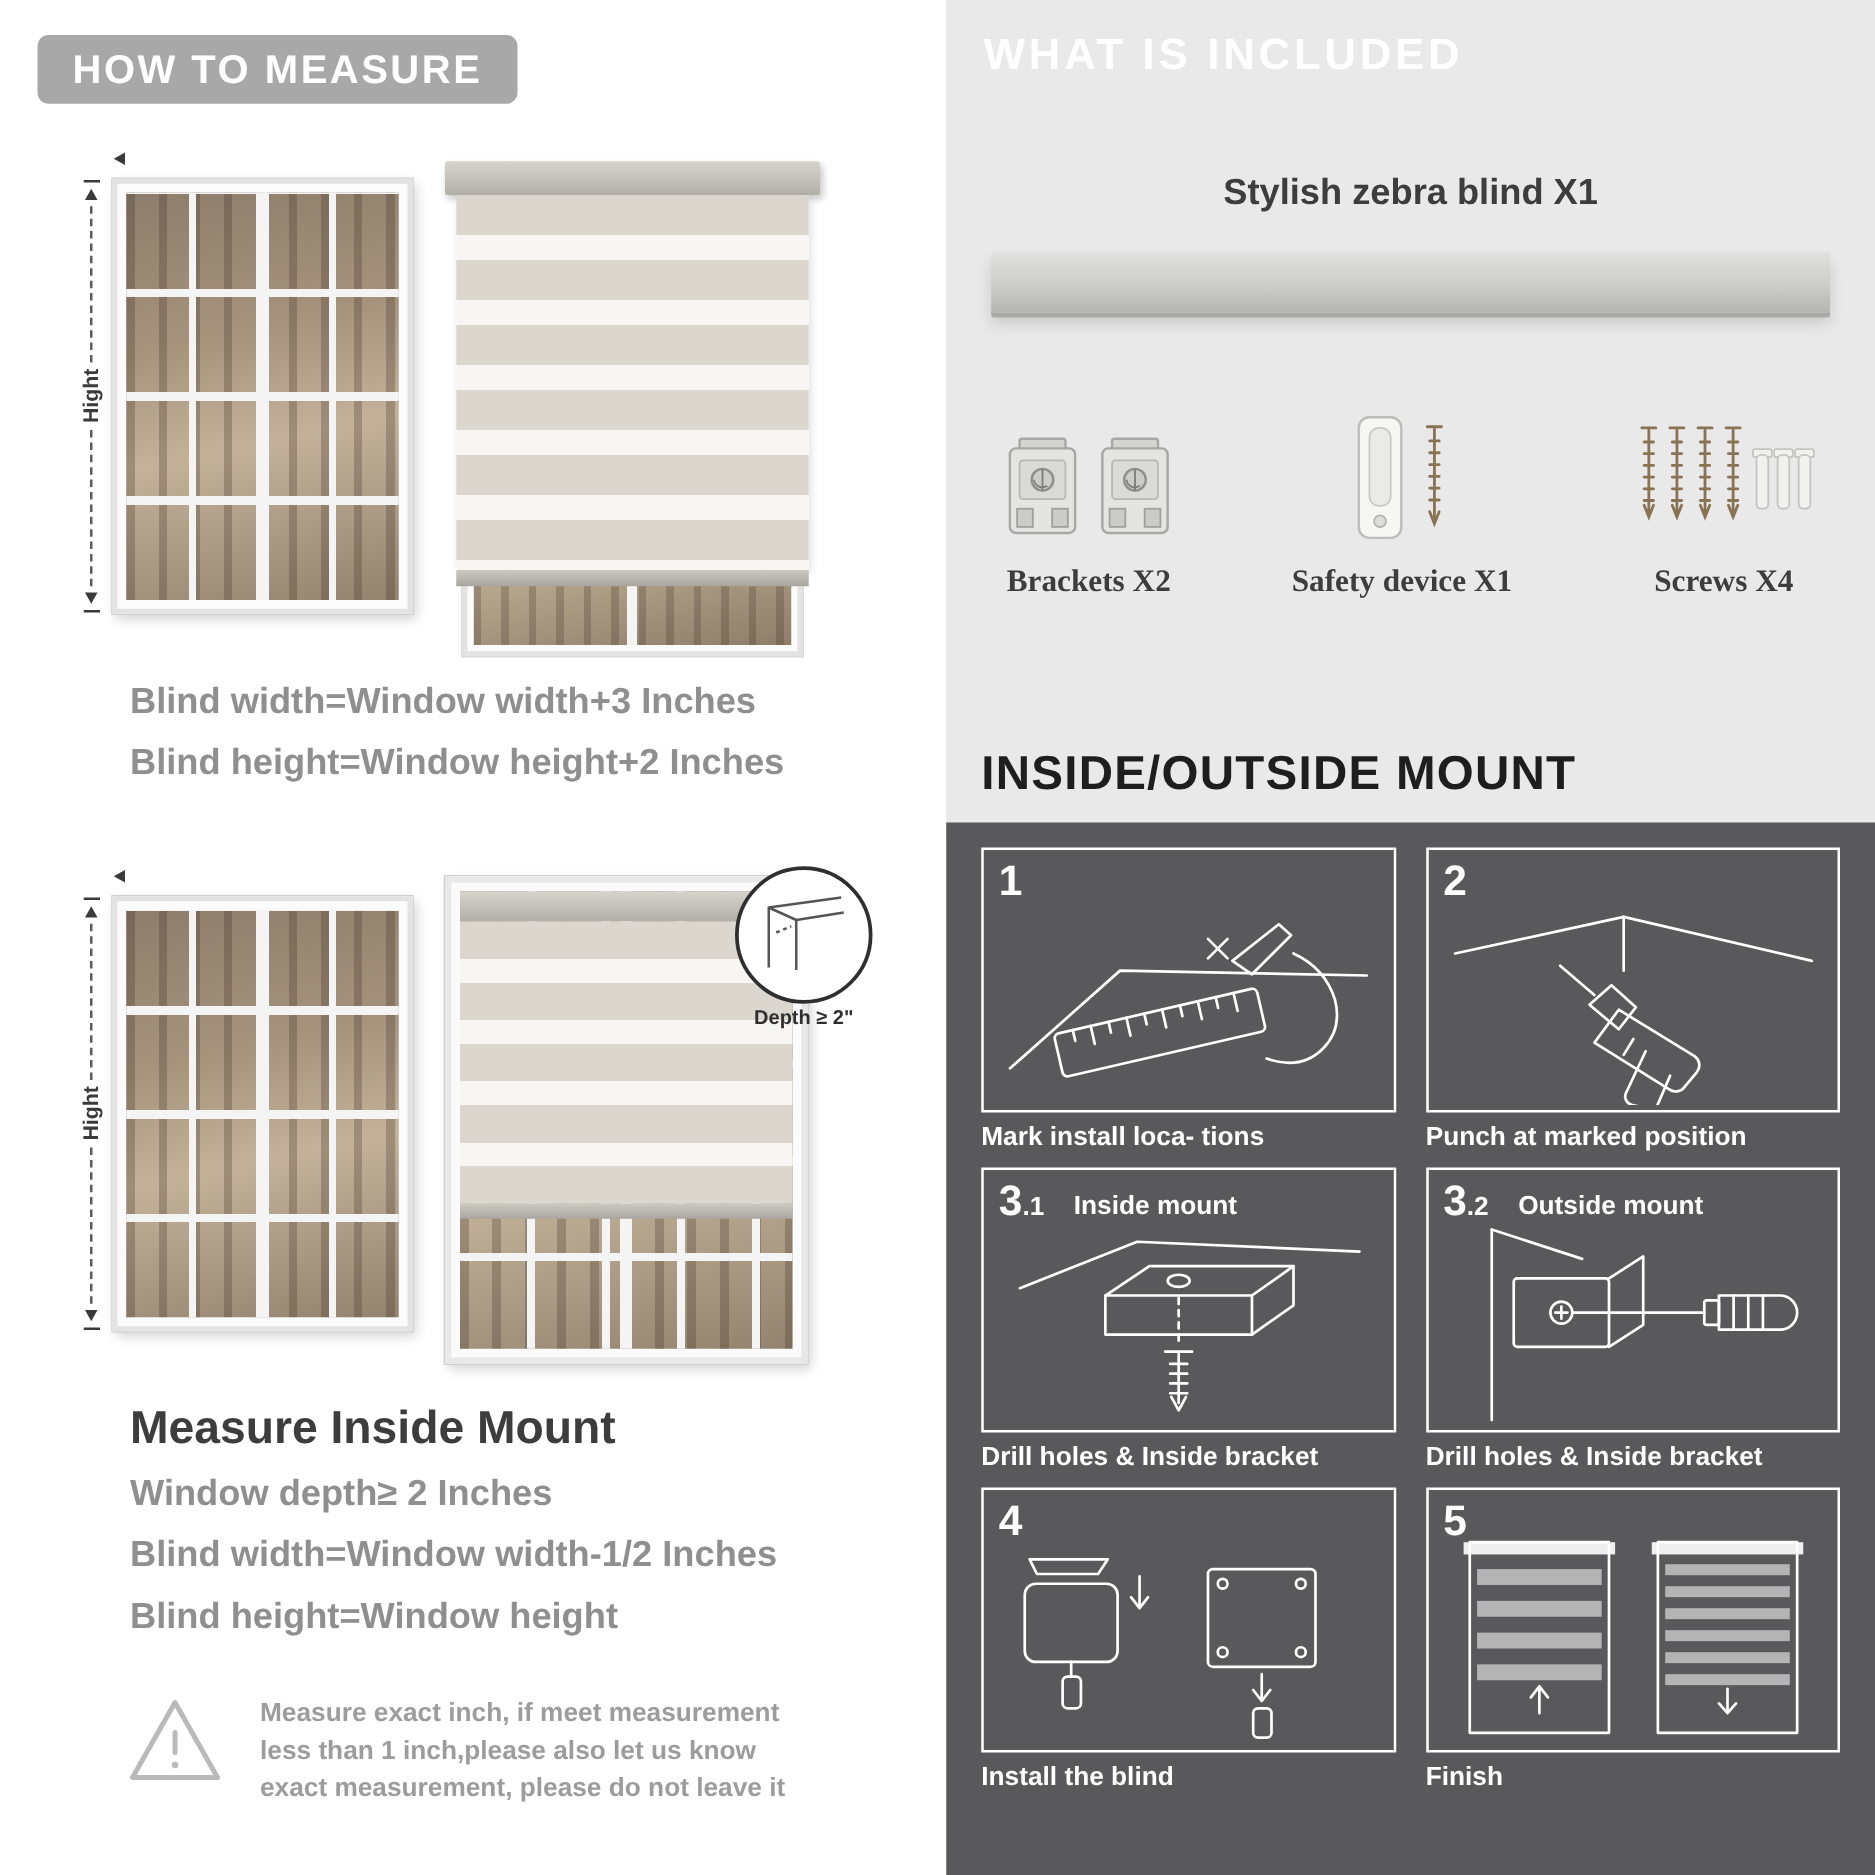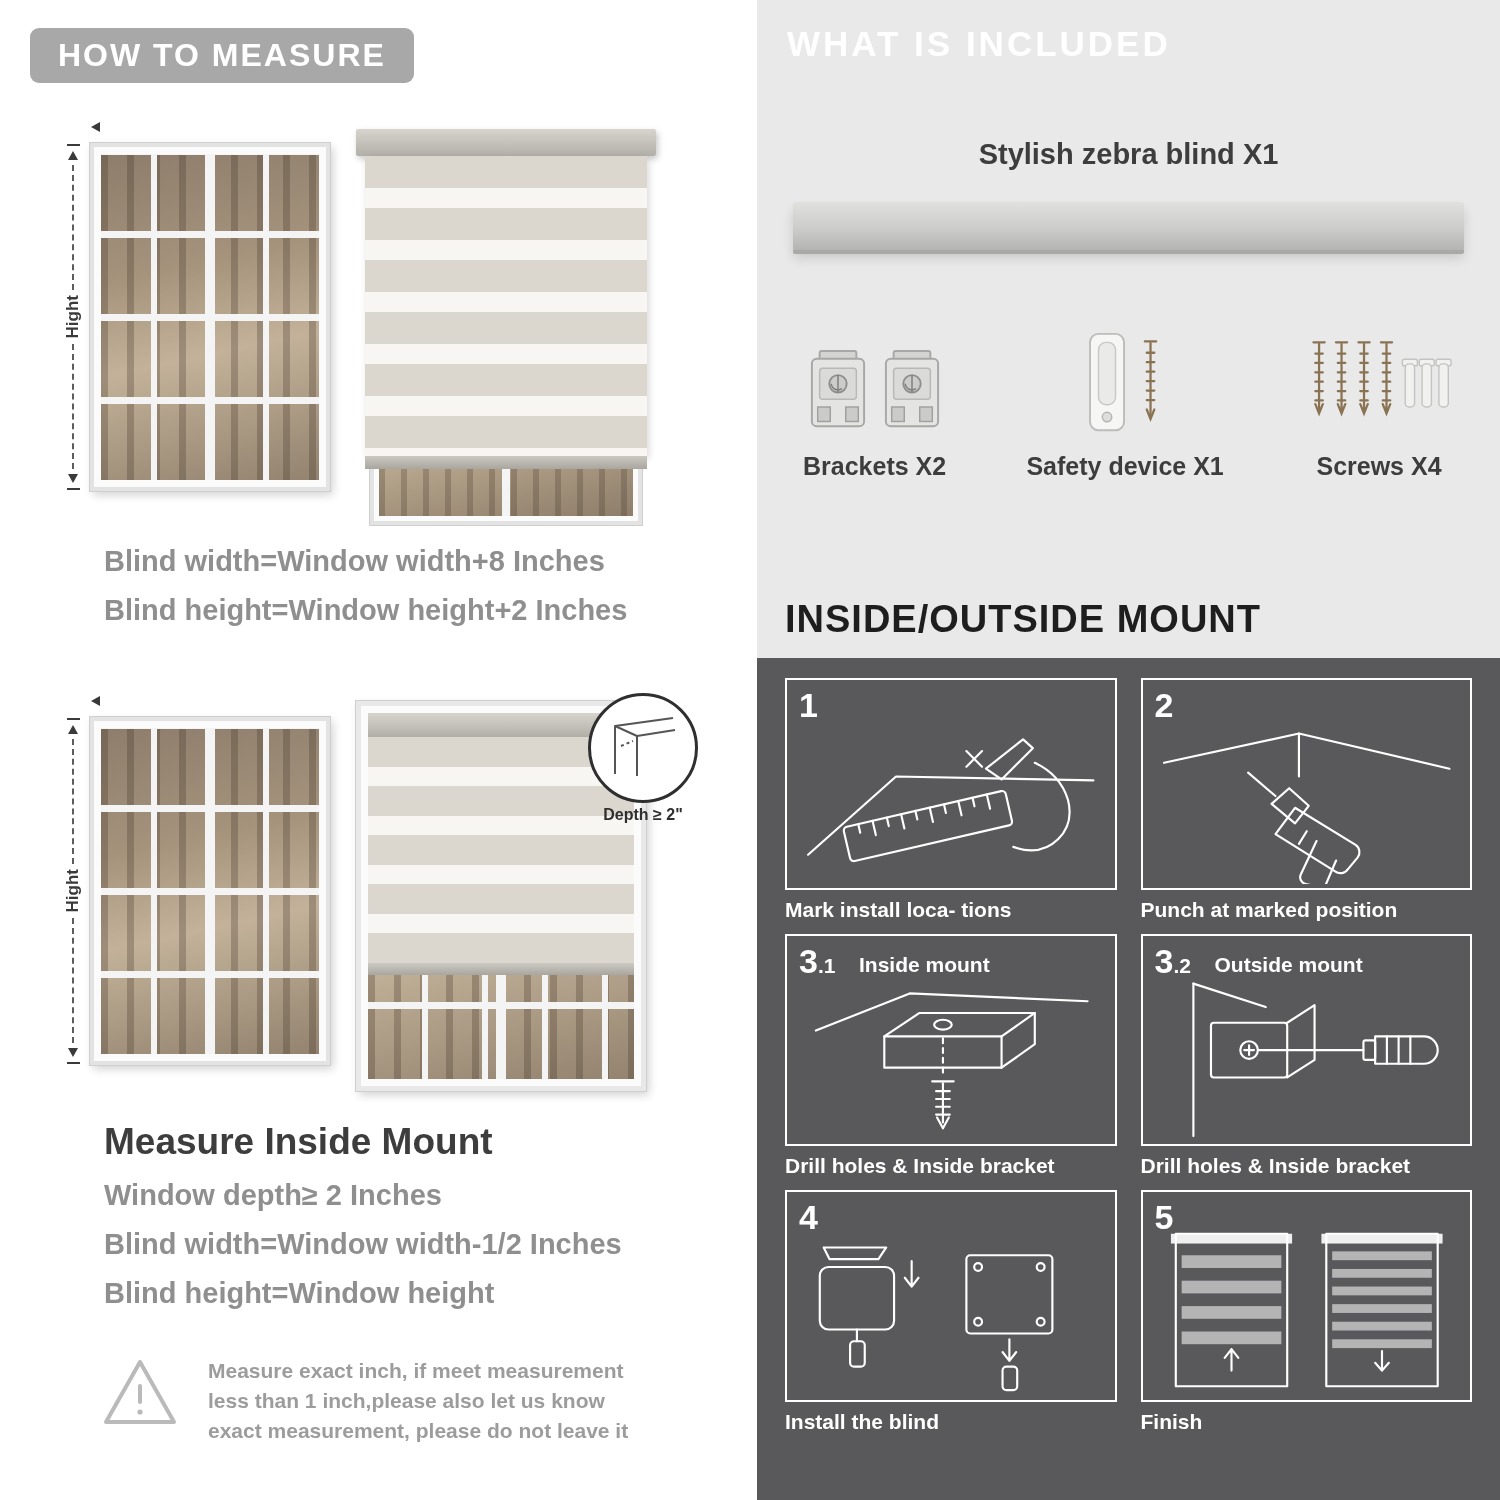--- a/index.html
+++ b/index.html
@@ -91,21 +91,21 @@
   .right-col { position:absolute; left:755px; top:0; width:745px; height:1500px; background:#fff; }
   .included { position:absolute; top:0; left:2px; right:0; height:672px; background:#e9e9e9; }
   .included-title { position:absolute; top:24px; left:30px; font-size:35px; font-weight:bold; color:#fff; letter-spacing:3px; }
   .blind-label { position:absolute; top:138px; width:100%; text-align:center; font-size:29px; font-weight:bold; color:#3d3d3d; }
   .headrail { position:absolute; top:202px; left:36px; right:36px; height:48px;
        background:linear-gradient(180deg, #e0e0de 0%, #cccccb 55%, #b4b4b2 100%);
        border-radius:2px; box-shadow:0 4px 0 #a9a9a7, 0 8px 12px rgba(0,0,0,.14); }
   .hw-row { position:absolute; top:330px; left:46px; right:46px; display:flex; justify-content:space-between; align-items:flex-end; }
   .hw { display:flex; flex-direction:column; align-items:center; gap:16px; }
   .hw-art { display:flex; gap:12px; align-items:flex-end; }
-  .hw-label { font-size:25px; font-weight:bold; color:#3d3d3d; }
+  .hw-label { font-size:25px; font-weight:bold; color:#3d3d3d;font-family:Liberation Serif, serif; }
 
   .mount-title { position:absolute; top:598px; left:30px; font-size:38px; font-weight:bold; color:#1e1e1e; letter-spacing:1px; }
   .mount-panel { position:absolute; top:658px; left:2px; right:0; bottom:0; background:#59595b; padding:20px 28px 0; }
   .steps { display:grid; grid-template-columns:1fr 1fr; column-gap:24px; }
   .step { margin-bottom:12px; }
   .panel { position:relative; height:212px; border:2px solid #ffffff; }
   .num { position:absolute; top:6px; left:12px; color:#fff; font-weight:bold; font-size:34px; }
   .num .sub { font-size:21px; }
   .inner-label { position:absolute; top:17px; left:72px; color:#fff; font-weight:bold; font-size:21px; }
   .art { position:absolute; left:6px; bottom:4px; width:calc(100% - 12px); height:172px; }
@@ -147,21 +147,21 @@
       <div class="blind-out">
         <div class="under-window">
           <div class="under-panes"></div>
         </div>
         <div class="cassette"></div>
         <div class="fabric"></div>
         <div class="bottomrail"></div>
       </div>
     </div>
 
-    <div class="measure-line">Blind width=Window width+8 Inches</div>
+    <div class="measure-line">Blind width=Window width+3 Inches</div>
     <div class="measure-line">Blind height=Window height+2 Inches</div>
 
     
     <div class="fig fig2">
       <div class="measure-wrap">
         <div class="dim-h">
           <span class="endtick-v"></span>
           <span class="tri-left"></span>
           <span class="dline"></span>
           <span>Width</span>

